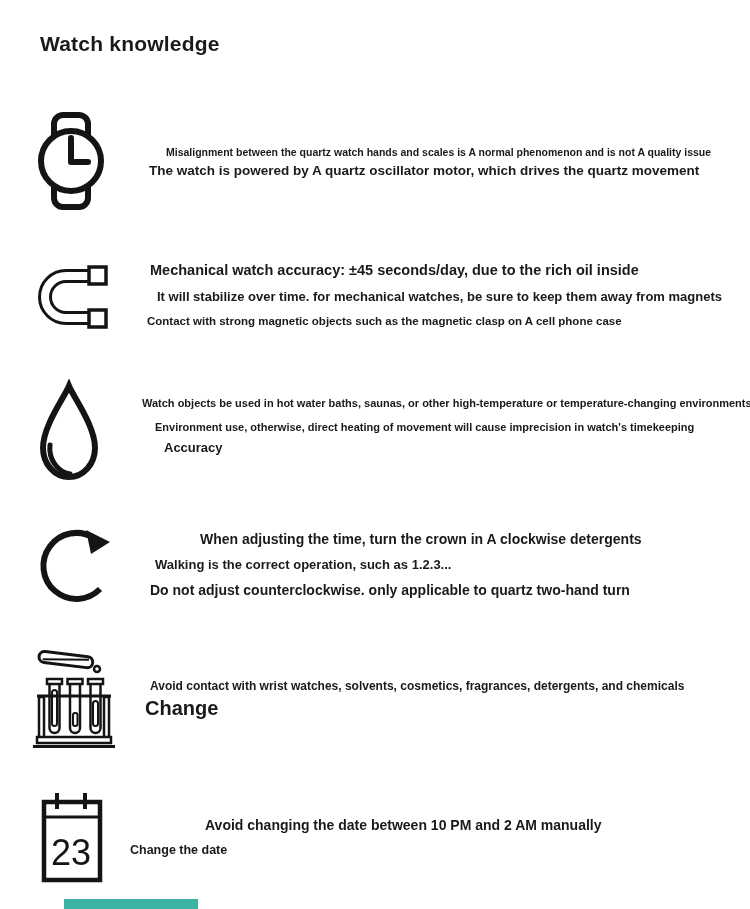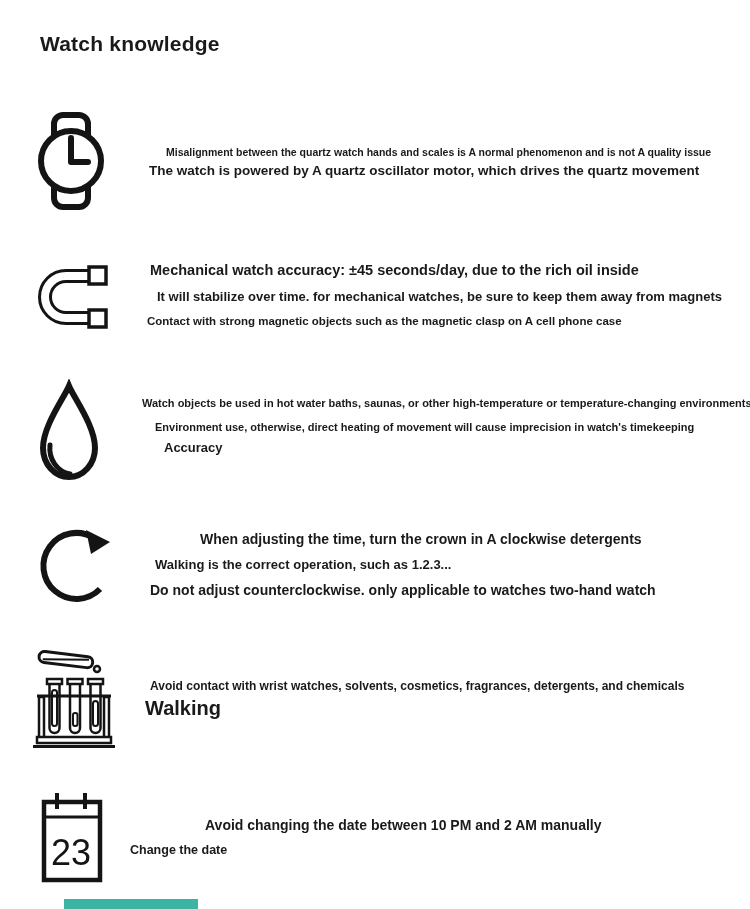--- a/index.html
+++ b/index.html
@@ -83,21 +83,21 @@
   <p class="txt s3l3">Accuracy</p>
 
   <div class="icon i4">
     <svg width="80" height="86" viewBox="0 0 80 86" aria-hidden="true">
       <path d="M58 17 A33 33 0 1 0 64 68" fill="none" stroke="#141414" stroke-width="6"></path>
       <polygon points="74,21 50,9 55,33" fill="#141414"></polygon>
     </svg>
   </div>
   <p class="txt s4l1">When adjusting the time, turn the crown in A clockwise detergents</p>
   <p class="txt s4l2">Walking is the correct operation, such as 1.2.3...</p>
-  <p class="txt s4l3">Do not adjust counterclockwise. only applicable to watches two-hand watch</p>
+  <p class="txt s4l3">Do not adjust counterclockwise. only applicable to quartz two-hand turn</p>
 
   <div class="icon i5">
     <svg width="82" height="104" viewBox="0 0 82 104" aria-hidden="true">
       <g transform="rotate(7 8 12)">
         <rect x="6" y="6" width="54" height="11" rx="5.5" fill="#ffffff" stroke="#141414" stroke-width="3"></rect>
         <line x1="10" y1="14" x2="56" y2="9" stroke="#141414" stroke-width="2"></line>
       </g>
       <circle cx="64" cy="24" r="3" fill="none" stroke="#141414" stroke-width="2.5"></circle>
       <path d="M16.5 39 V83 a5 5 0 0 0 10 0 V39" fill="#ffffff" stroke="#141414" stroke-width="2.5"></path>
       <path d="M37 39 V83 a5 5 0 0 0 10 0 V39" fill="#ffffff" stroke="#141414" stroke-width="2.5"></path>
@@ -109,21 +109,21 @@
       <rect x="40" y="68" width="4.5" height="13" rx="2" fill="none" stroke="#141414" stroke-width="2"></rect>
       <rect x="60" y="56" width="5" height="25" rx="2.5" fill="none" stroke="#141414" stroke-width="2"></rect>
       <rect x="6" y="52" width="5" height="42" fill="#ffffff" stroke="#141414" stroke-width="2.5"></rect>
       <rect x="71" y="52" width="5" height="42" fill="#ffffff" stroke="#141414" stroke-width="2.5"></rect>
       <line x1="4" y1="51" x2="78" y2="51" stroke="#141414" stroke-width="3"></line>
       <rect x="4" y="92" width="74" height="6" fill="#ffffff" stroke="#141414" stroke-width="2.5"></rect>
       <line x1="0" y1="101.5" x2="82" y2="101.5" stroke="#141414" stroke-width="3"></line>
     </svg>
   </div>
   <p class="txt s5l1">Avoid contact with wrist watches, solvents, cosmetics, fragrances, detergents, and chemicals</p>
-  <p class="txt s5l2">Walking</p>
+  <p class="txt s5l2">Change</p>
 
   <div class="icon i6">
     <svg width="64" height="95" viewBox="0 0 64 95" aria-hidden="true">
       <rect x="4" y="13" width="56" height="78" fill="#ffffff" stroke="#141414" stroke-width="4.5"></rect>
       <line x1="4" y1="28" x2="60" y2="28" stroke="#141414" stroke-width="3"></line>
       <line x1="17" y1="4" x2="17" y2="20" stroke="#141414" stroke-width="4"></line>
       <line x1="45" y1="4" x2="45" y2="20" stroke="#141414" stroke-width="4"></line>
       <text x="31" y="76" font-size="36" font-weight="400" text-anchor="middle" fill="#141414">23</text>
     </svg>
   </div>

